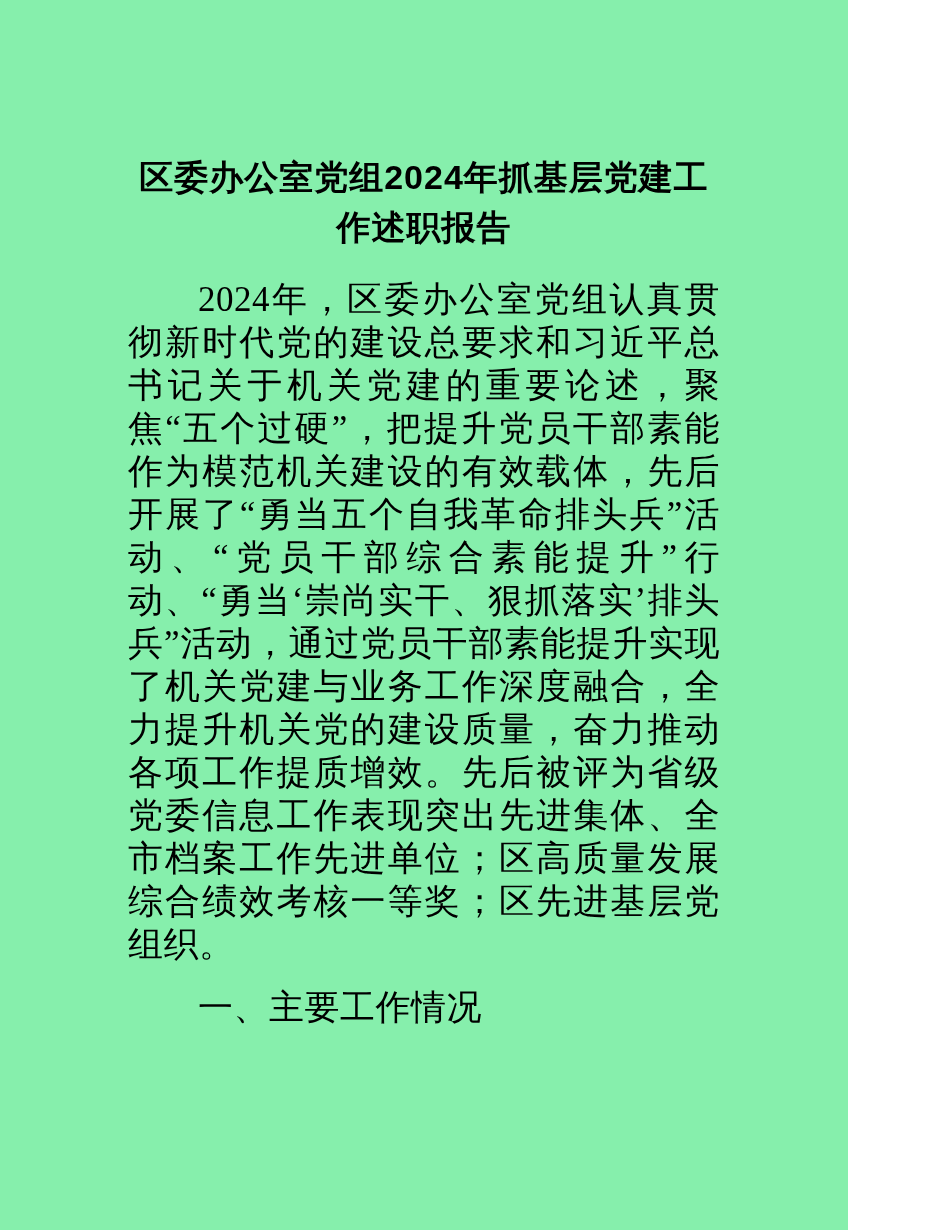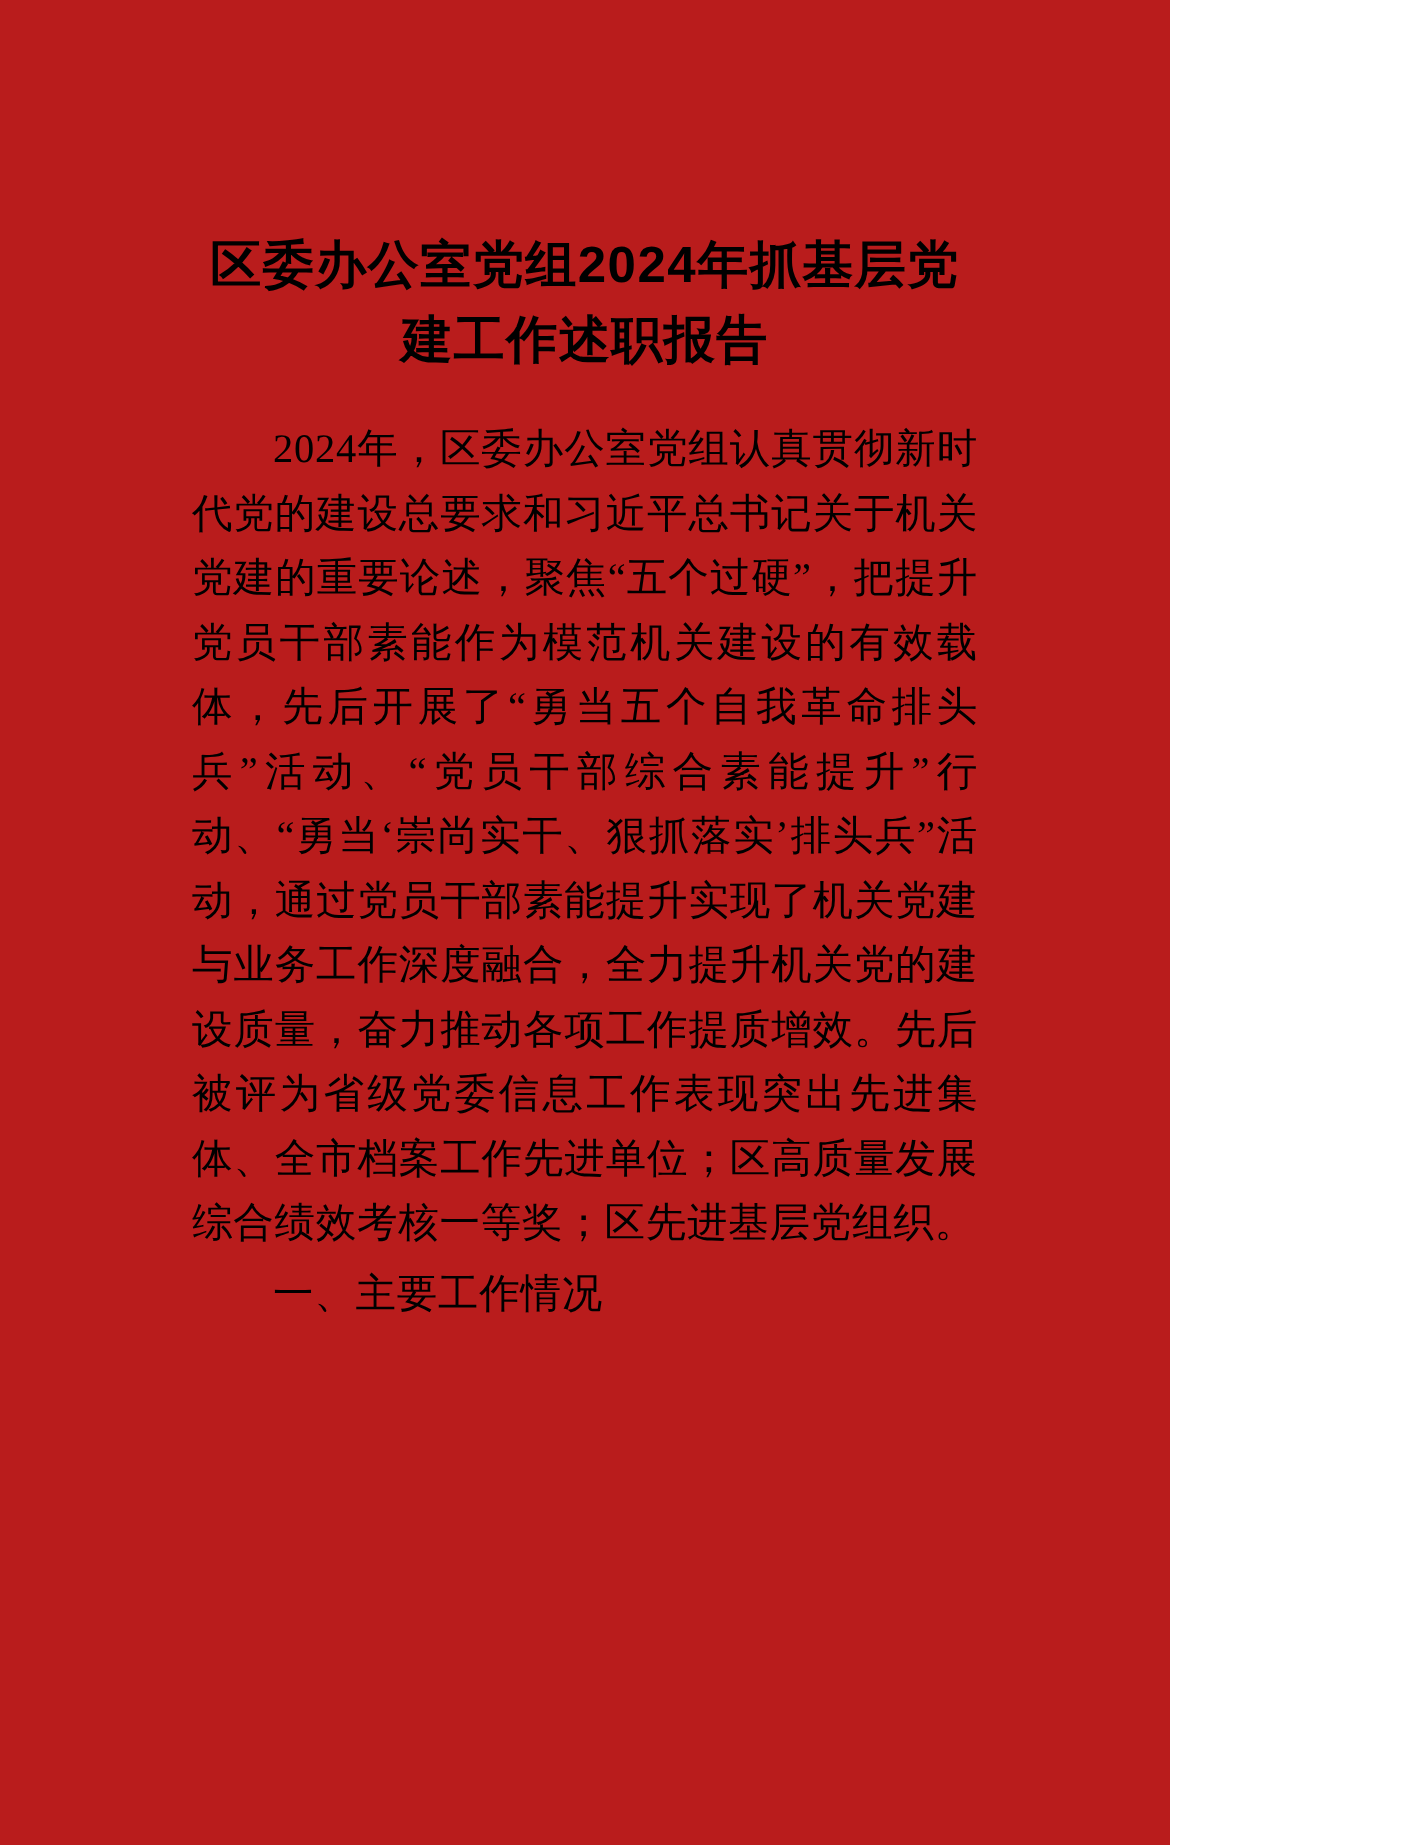--- a/index.html
+++ b/index.html
@@ -7,47 +7,47 @@
     padding: 0;
     background: #ffffff;
   }
   body {
     width: 950px;
     font-family: "Liberation Serif", serif;
     color: #000000;
   }
   .page {
     position: relative;
-    width: 780px;
+    width: 848px;
     height: 1230px;
     box-sizing: border-box;
     padding: 152px 128px 0 128px;
     overflow: hidden;
-    background: #b91c1c;
+    background: #86efac;
   }
   .doc-title {
     margin: 0 0 26px 0;
     font-family: "Liberation Sans", sans-serif;
     font-weight: bold;
     font-size: 34px;
     line-height: 50px;
     text-align: center;
     letter-spacing: 1px;
   }
   .doc-paragraph {
     margin: 0;
-    font-size: 27px;
+    font-size: 35px;
     line-height: 43px;
     text-align: justify;
     text-indent: 2em;
     letter-spacing: 0.5px;
     word-break: break-all;
   }
   .doc-paragraph + .doc-paragraph {
-    margin-top: 4px;
+    margin-top: 20px;
   }
   .section-heading {
     margin-top: 15px;
   }
 </style>
 </head>
 <body>
 
 <div class="page">
   <h1 class="doc-title">区委办公室党组2024年抓基层党建工作述职报告</h1>

